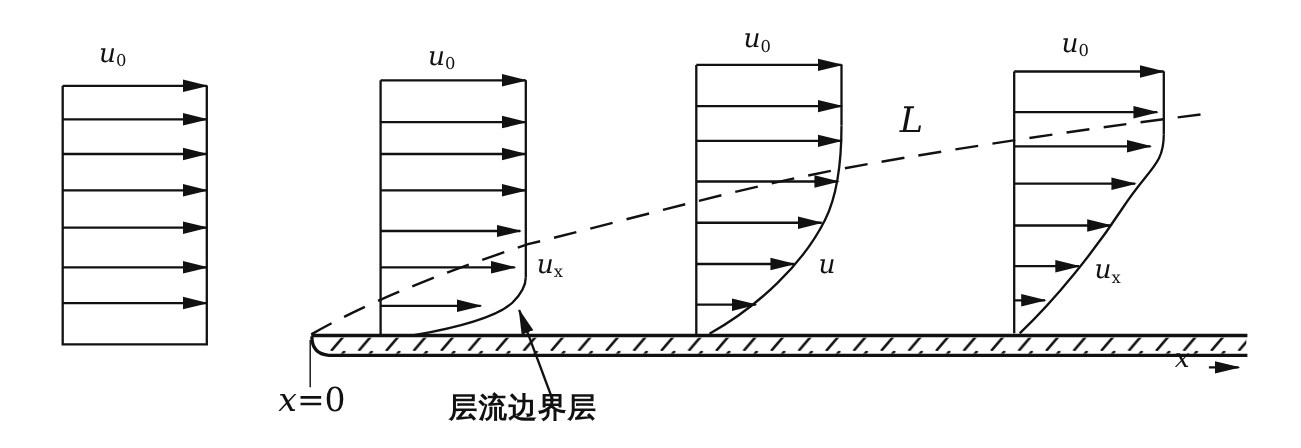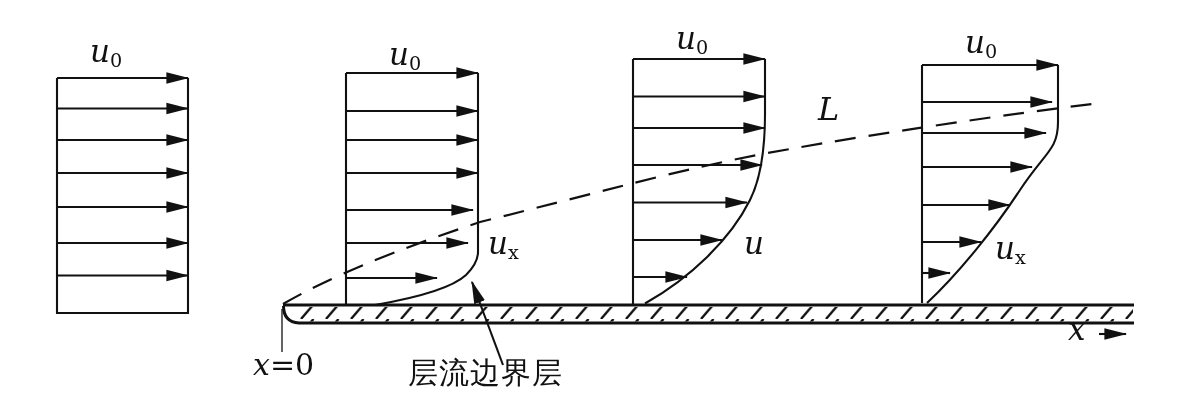--- a/index.html
+++ b/index.html
@@ -14,28 +14,28 @@
   }
   .canvas svg { position: absolute; left: 0; top: 0; }
   .ln   { stroke: var(--ink); fill: none; stroke-width: 2.1; stroke-linecap: butt; }
   .thick{ stroke-width: 3; }
   .thin { stroke-width: 1.3; }
   .dashed { stroke: var(--ink); fill: none; stroke-width: 2.2; stroke-dasharray: 21 13; }
   .hatchline { stroke: var(--ink); stroke-width: 2.4; }
   .lbl {
     position: absolute;
     color: var(--ink);
-    font-size: 31px;
+    font-size: 24px;
     line-height: 1;
     white-space: nowrap;
   }
   .lbl i { font-style: italic; }
   .lbl sub { font-size: 0.62em; font-style: normal; line-height: 0; vertical-align: -0.28em; }
   .lbl.mid { font-size: 32px; }
-  .lbl.cn  { font-size: 30px; letter-spacing: 1px; }
+  .lbl.cn  { font-size: 26px; letter-spacing: 1px; font-weight: bold; }
 </style>
 </head>
 <body>
 
 <div class="canvas">
 
   <svg width="1183" height="407" viewBox="0 0 1183 407">
     <defs>
       <marker id="ah" viewBox="0 0 11 6" refX="10.3" refY="3" markerWidth="11" markerHeight="6" orient="auto-start-reverse">
         <path d="M0,0.3 L11,3 L0,5.7 Z" fill="#111111"></path>

